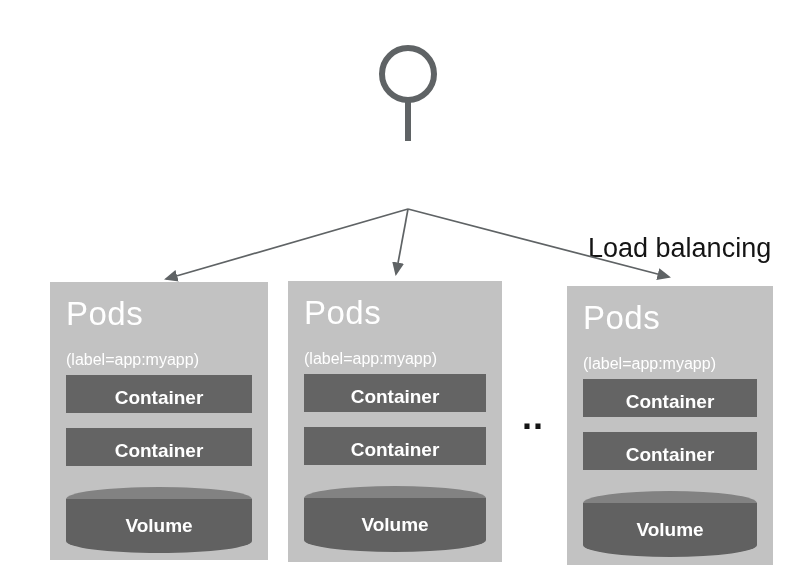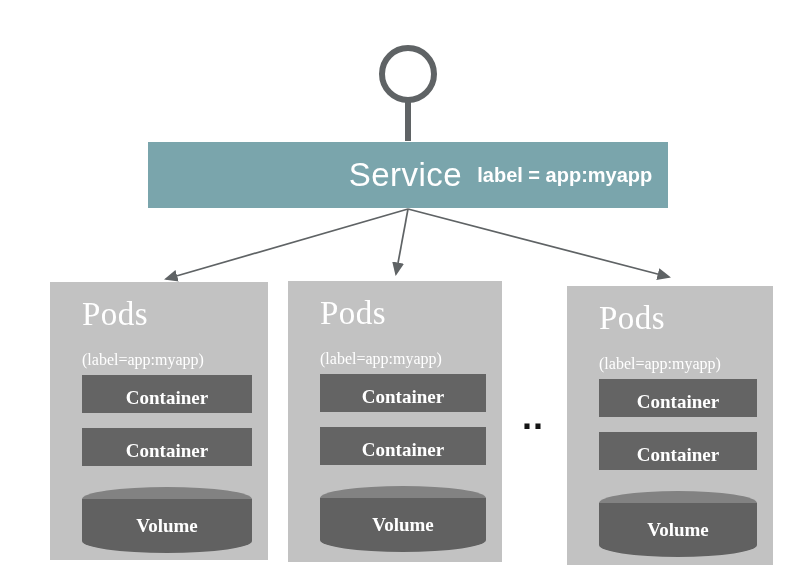--- a/index.html
+++ b/index.html
@@ -21,21 +21,21 @@
   .ext-ip-label { position:absolute; left:462px; top:76px; font-size:25px; color:var(--text-dark); z-index:2; }
   .lb-label { position:absolute; left:588px; top:233px; font-size:27px; color:var(--text-dark); z-index:2; }
   .dots { position:absolute; left:522px; top:396px; font-size:36px; font-weight:700; letter-spacing:1px; color:var(--text-dark); z-index:2; }
 
   .service-bar { position:absolute; left:148px; top:142px; width:520px; height:66px;
     background:var(--service-fill); display:flex; align-items:center; justify-content:center;
     padding-left:185px; gap:15px; z-index:1; }
   .service-name { color:var(--text-light); font-size:33px; letter-spacing:0.5px; white-space:nowrap; }
   .service-selector { color:var(--text-light); font-size:20px; font-weight:700; white-space:nowrap; }
 
-  .pod { position:absolute; background:var(--pod-fill); padding:15px 16px 0 32px; z-index:1;font-family:Liberation Serif, serif; }
+  .pod { position:absolute; background:var(--pod-fill); padding:15px 16px 0 16px; z-index:1; }
   .pod-0 { left:50px;  top:282px; width:218px; height:278px; }
   .pod-1 { left:288px; top:281px; width:214px; height:281px; }
   .pod-2 { left:567px; top:286px; width:206px; height:279px; }
   .pod-title { color:var(--text-light); font-size:33px; line-height:34px; letter-spacing:0.5px; }
   .pod-sub { color:var(--text-light); font-size:16px; line-height:17px; margin-top:20px; }
   .container-box { height:38px; background:var(--container-fill); color:var(--text-light);
     font-size:19px; font-weight:700; text-align:center; line-height:45px; }
   .container-box.first { margin-top:7px; }
   .container-box.second { margin-top:15px; }
   .volume { position:relative; margin-top:21px; height:66px; }
@@ -56,25 +56,22 @@
       </marker>
     </defs>
     <circle class="ext-circle" cx="408" cy="74" r="26"></circle>
     <line class="stem" x1="408" y1="100" x2="408" y2="141"></line>
     <line class="arrow" x1="408" y1="209" x2="166" y2="279" marker-end="url(#arw)"></line>
     <line class="arrow" x1="408" y1="209" x2="396" y2="274" marker-end="url(#arw)"></line>
     <line class="arrow" x1="408" y1="209" x2="669" y2="277" marker-end="url(#arw)"></line>
   </svg>
 
 
-  <div class="service-bar">
-    <span class="service-name">Service</span>
-    <span class="service-selector">label = app:myapp</span>
-  </div>
 
+  <div class="lb-label">Load balancing</div>
 
   <div class="pod pod-0">
     <div class="pod-title">Pods</div>
     <div class="pod-sub">(label=app:myapp)</div>
     <div class="container-box first">Container</div>
     <div class="container-box second">Container</div>
     <div class="volume">
       <div class="vol-top"></div>
       <div class="vol-body">
         <span class="vol-label">Volume</span>

